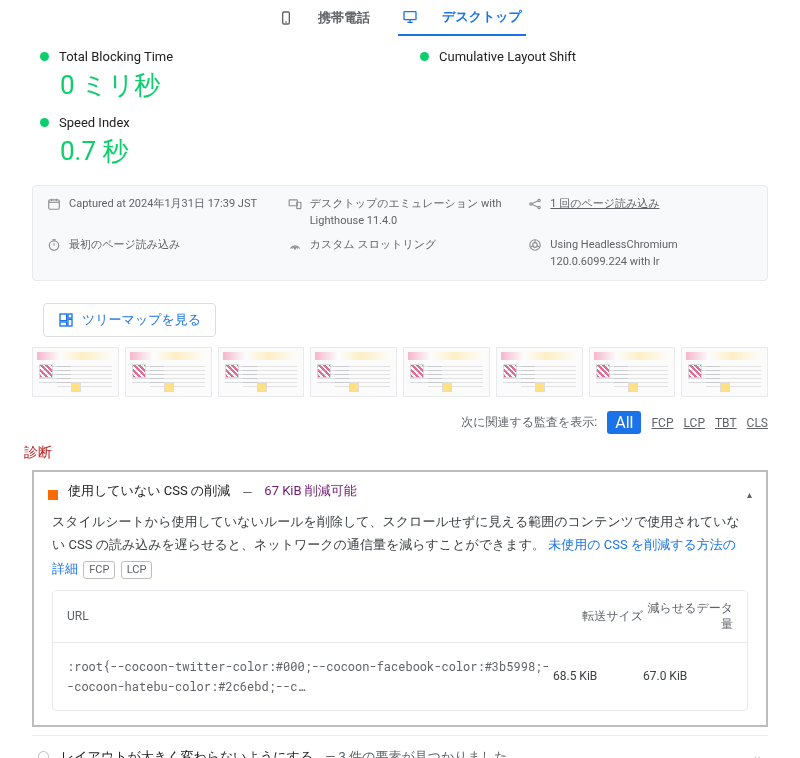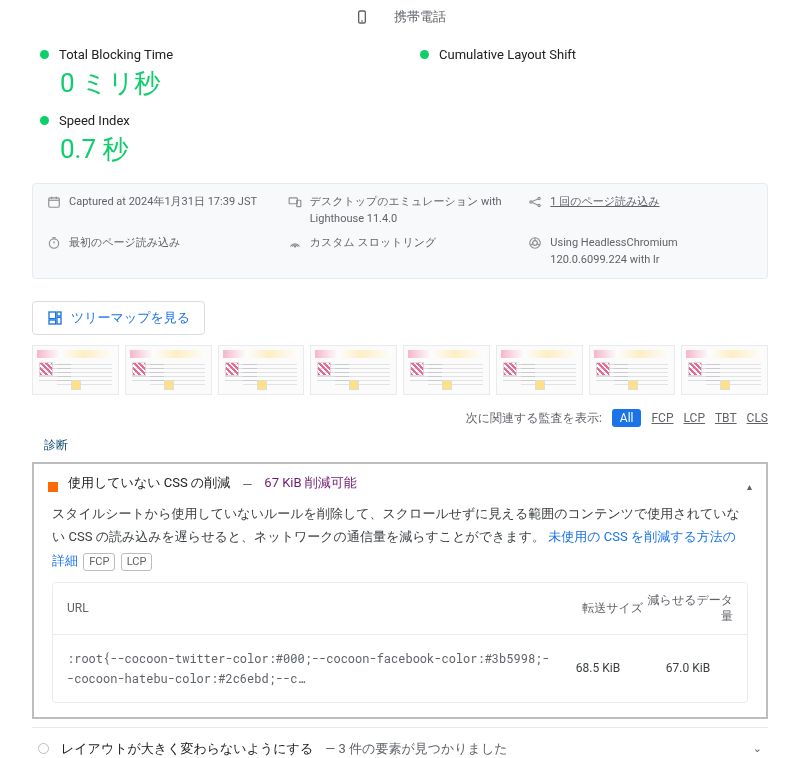--- a/index.html
+++ b/index.html
@@ -1,67 +1,67 @@
 <!DOCTYPE html>
 <html><head>
   <meta charset="utf-8">
   <style>
     * { margin: 0; padding: 0; box-sizing: border-box; }
     body { font-family: Roboto, Arial, sans-serif; font-size: 13px; color: #212121; width: 800px; background: #fff; }
     .tabs { display: flex; justify-content: center; gap: 24px; border-bottom: 1px solid transparent; }
-    .tab { display: flex; align-items: center; gap: 24px; padding: 8px 4px; color: #5f6368; cursor: pointer; }
+    .tab { display: flex; align-items: center; gap: 24px; padding: 8px 4px; color: #5f6368; cursor: pointer; font-weight: bold; }
     .tab.active { color: #1a73e8; border-bottom: 2px solid #1a73e8; }
     .tab-icon { width: 16px; height: 16px; display: inline-flex; align-items: center; justify-content: center; }
 
     .metrics-row { display: flex; gap: 40px; padding: 12px 40px 0 40px; }
     .metric { flex: 1; }
     .metric-header { display: flex; align-items: center; gap: 10px; font-size: 13px; color: #212121; margin-bottom: 4px; }
     .dot-green { width: 9px; height: 9px; border-radius: 50%; background: #0cce6b; display: inline-block; }
     .metric-value { font-size: 26px; color: #0cce6b; font-weight: 400; margin-left: 20px; }
 
     .env-box { margin: 16px 32px 12px 32px; background: #f8f9fa; border: 1px solid #e8eaed; border-radius: 4px; padding: 10px 14px; display: grid; grid-template-columns: 1fr 1fr 1fr; gap: 8px 16px; }
     .env-item { display: flex; align-items: flex-start; gap: 8px; font-size: 11px; color: #5f6368; line-height: 1.5; }
     .env-item .env-icon { width: 14px; height: 14px; flex: 0 0 14px; opacity: .7; margin-top: 1px; }
     .env-item .underline { text-decoration: underline; }
 
-    .treemap-btn { margin: 10px 0 10px 32px; border: 1px solid #dadce0; background: #fff; color: #1a73e8; padding: 7px 14px; border-radius: 4px; font-size: 13px; display: inline-flex; align-items: center; gap: 8px; cursor: pointer; }
+    .treemap-btn { margin: 10px 0 10px 43px; border: 1px solid #dadce0; background: #fff; color: #1a73e8; padding: 7px 14px; border-radius: 4px; font-size: 13px; display: inline-flex; align-items: center; gap: 8px; cursor: pointer; }
     .treemap-icon { width: 16px; height: 16px; }
 
     .filmstrip { display: flex; gap: 6px; padding: 0 32px 8px 32px; }
     .frame { flex: 1; height: 50px; border: 1px solid #e8eaed; background: #fbfbfb; position: relative; overflow: hidden; }
     .frame::before { content: ""; position: absolute; top: 4px; left: 4px; right: 4px; height: 8px; background: linear-gradient(90deg,#f06292, #fff 30%, #ffe082 60%, #fff); opacity: .45; }
     .frame::after { content: ""; position: absolute; top: 18px; left: 6px; width: 38%; height: 20px; background: repeating-linear-gradient(#9aa0a6 0 1px, transparent 1px 4px); opacity: .35; }
     .frame .thumb-box { position:absolute; top:16px; left:6px; width:14px; height:14px; background: repeating-linear-gradient(45deg,#f06292 0 2px,#fff 2px 4px); border:1px solid #ddd;}
     .frame .thumb-text { position:absolute; top:18px; left:24px; right:6px; height:22px; background: repeating-linear-gradient(#c9c9c9 0 1px, transparent 1px 4px); opacity:.5;}
     .frame .thumb-box2 { position:absolute; top:34px; left:38px; width:10px; height:10px; background:#ffe082; border:1px solid #ddd;}
 
     .audit-filter { display:flex; justify-content:flex-end; align-items:center; gap:10px; padding:6px 32px; font-size:12px; color:#5f6368;}
-    .pill { background:#1a73e8; color:#fff; padding:2px 8px; border-radius:3px; font-size:12px;}
+    .pill { background:#1a73e8; color:#fff; padding:2px 8px; border-radius:3px; font-size:16px;}
     .metric-link { text-decoration: underline; color:#5f6368; font-size:12px; cursor:pointer;}
 
-    .section-label { font-size:12px; color:#0c4a6e; padding:4px 44px;}
+    .section-label { font-size:14px; color:#b91c1c; padding:4px 24px;}
 
     .audit-open { margin: 4px 32px 8px 32px; border:2px solid #bdbdbd; border-radius:0;}
     .audit-open-header { display:flex; align-items:flex-end; gap:10px; padding:10px 14px;}
     .sq-orange { width:10px; height:10px; background:#fa6b05; display:inline-block;}
     .audit-title { font-size:13px; color:#212121;}
     .audit-savings { color:#701a75; font-size:13px;}
     .dashsep { color:#5f6368; margin:0 2px;}
     .caret { margin-left:auto; color:#5f6368; font-size:10px; cursor:pointer;}
     .audit-body { padding: 0 18px 14px 18px; font-size:13px; color:#3c4043; line-height:1.8;}
     .audit-body a { color:#1a73e8; text-decoration:none;}
     .badge { display:inline-block; border:1px solid #bdbdbd; border-radius:3px; padding:0 5px; font-size:11px; color:#5f6368; line-height:16px; margin-left:2px;}
 
     .tbl { border:1px solid #e8eaed; margin-top:10px; border-radius:4px; overflow:hidden;}
     .tbl-head, .tbl-row { display:grid; grid-template-columns: 1fr 90px 90px; align-items:center;}
     .tbl-head { background:#fff; padding:10px 14px; font-size:12px; color:#5f6368; border-bottom:1px solid #e8eaed;}
     .tbl-head .r { text-align:right; line-height:1.3;}
     .tbl-row { padding:14px 14px; font-size:12px;}
     .tbl-row .code { font-family: "Roboto Mono", Menlo, monospace; color:#5f6368; font-size:12px; line-height:1.6;}
-    .tbl-row .r { text-align:center; color:#3c4043;}
+    .tbl-row .r { text-align:left; color:#3c4043;}
 
     .audit-closed { margin:0 32px; border-top:1px solid #e8eaed; display:flex; align-items:center; gap:12px; padding:12px 6px;}
     .audit-closed:last-of-type { border-bottom:1px solid #e8eaed;}
     .circle-empty { width:11px; height:11px; border:1px solid #bdbdbd; border-radius:50%; display:inline-block;}
     .ac-title { font-size:13px; color:#212121;}
     .ac-sub { color:#5f6368; font-size:13px;}
     .ac-caret { margin-left:auto; color:#5f6368; font-size:11px; cursor:pointer;}
 
     svg { display:block; }
   </style>
@@ -72,20 +72,30 @@
 
 <div class="tabs">
   <div class="tab">
     <span class="tab-icon">
       <svg viewBox="0 0 24 24" width="16" height="16" fill="none" stroke="#5f6368" stroke-width="2">
           <rect x="7" y="3" width="10" height="18" rx="2"></rect>
           <line x1="11" y1="18" x2="13" y2="18"></line>
         </svg>
     </span>
     <span>携帯電話</span>
+  </div>
+  <div class="tab active">
+    <span class="tab-icon">
+      <svg viewBox="0 0 24 24" width="16" height="16" fill="none" stroke="#1a73e8" stroke-width="2">
+          <rect x="3" y="4" width="18" height="12" rx="1"></rect>
+          <line x1="8" y1="20" x2="16" y2="20"></line>
+          <line x1="12" y1="16" x2="12" y2="20"></line>
+        </svg>
+    </span>
+    <span>デスクトップ</span>
   </div>
 </div>
 
 <div class="metrics-row">
   <div class="metric">
     <div class="metric-header">
         <span class="dot-green"></span>
         <span>Total Blocking Time</span>
       </div>
     <div class="metric-value">0 ミリ秒</div>

